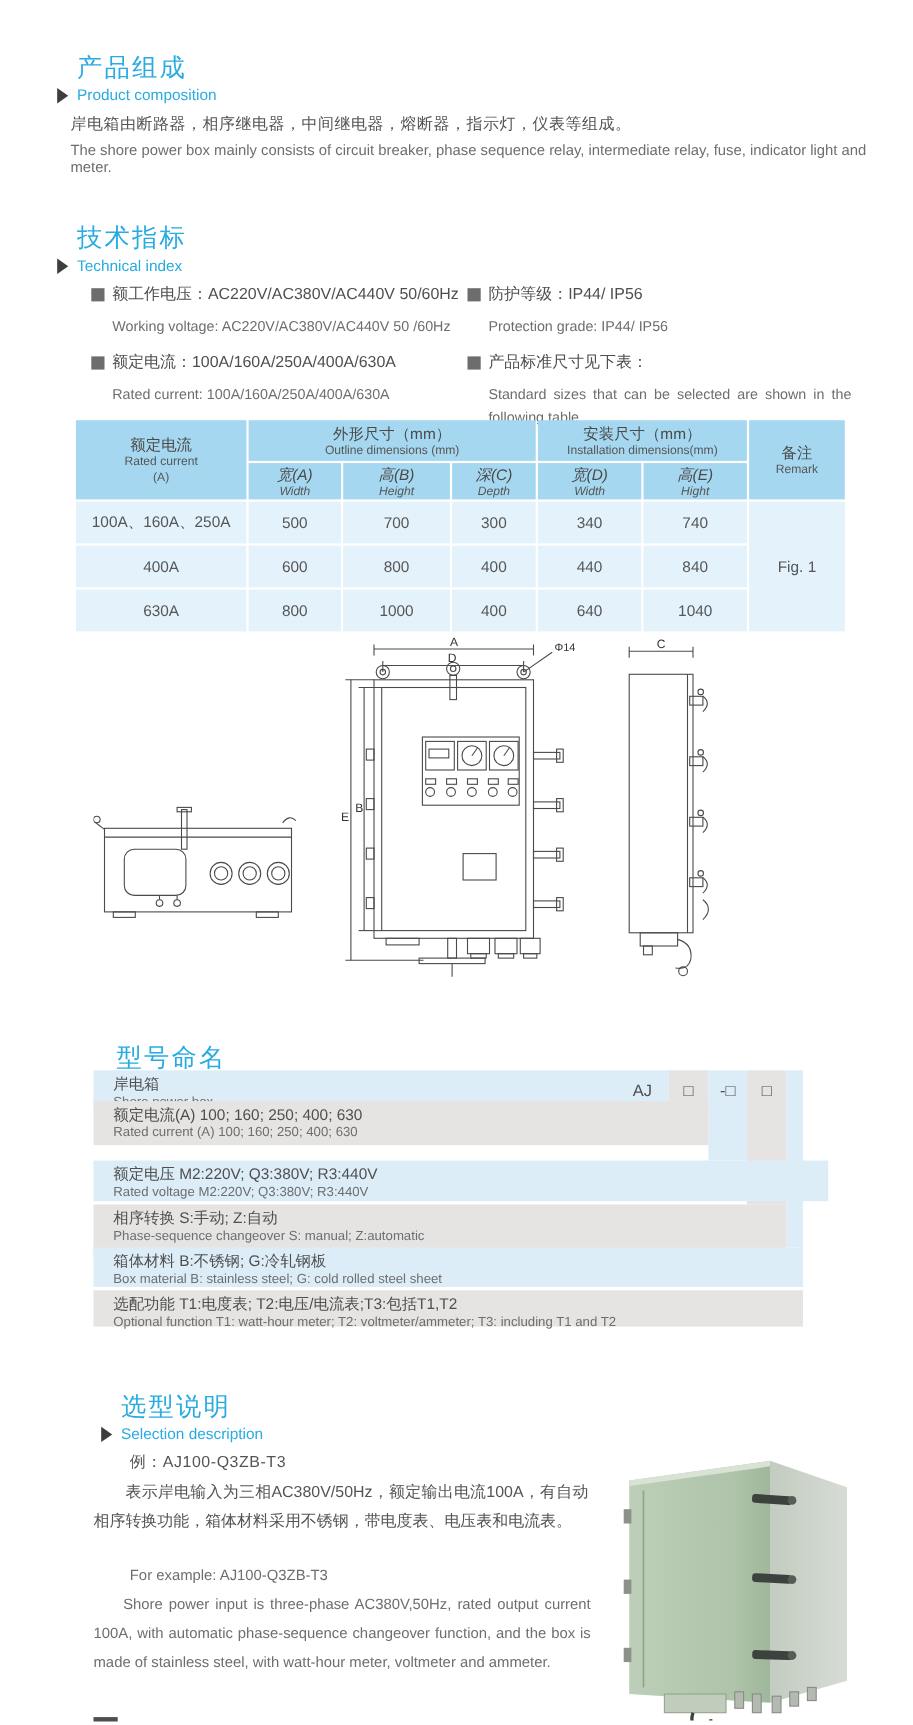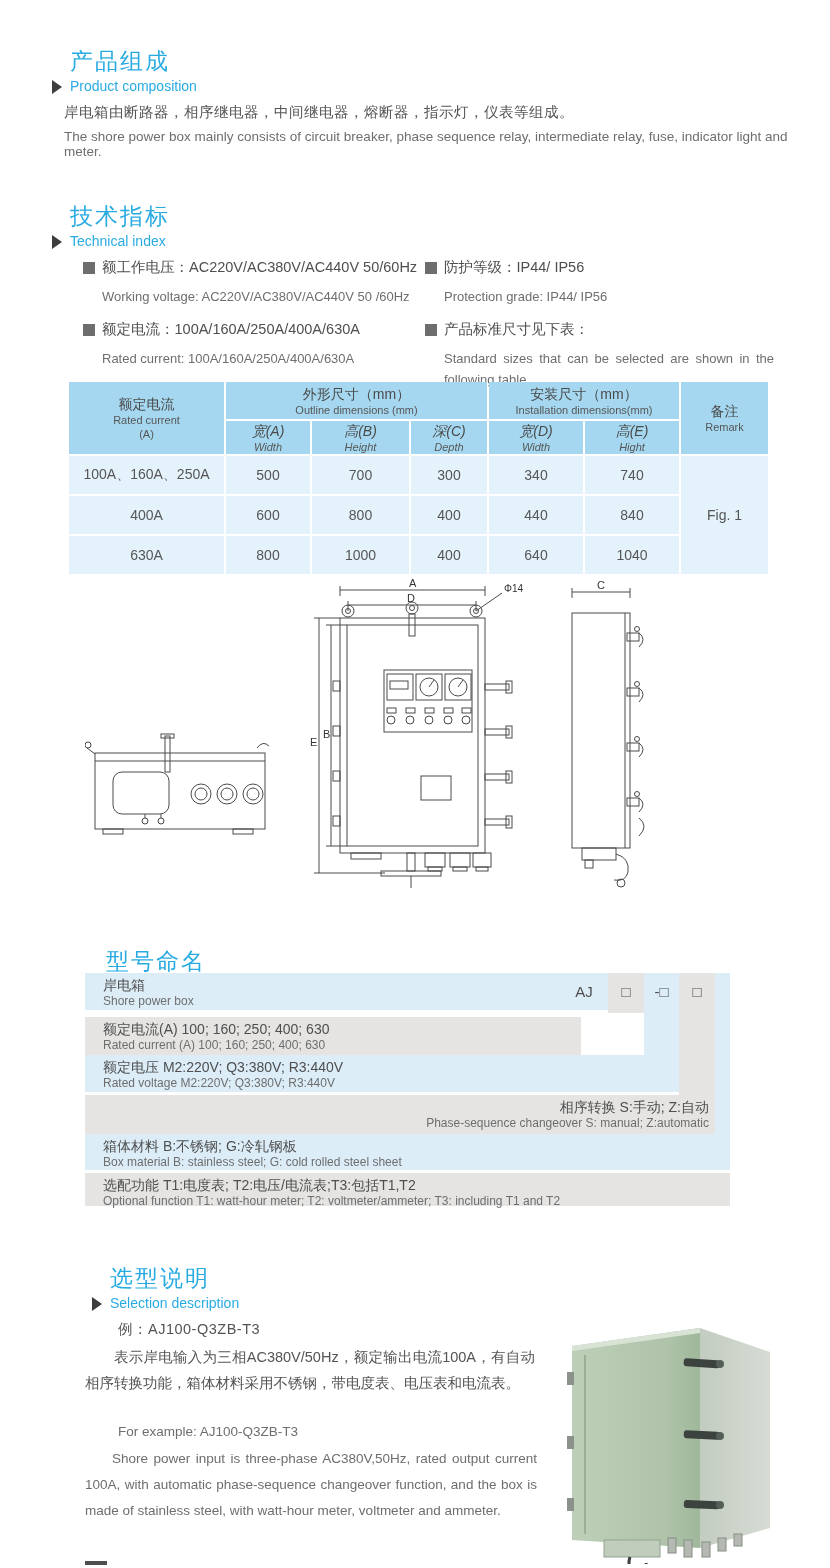--- a/index.html
+++ b/index.html
@@ -336,33 +336,33 @@
       <div class="n-text">
         <div class="n-cn">岸电箱</div>
         <div class="n-en">Shore power box</div>
       </div>
       <div class="slot" style="left:478px;width:42px;font-size:15px;">AJ</div>
     </div>
     <div class="slot" style="left:523px;width:36px;">□</div>
     <div class="slot" style="left:559px;width:35px;">-□</div>
     <div class="slot" style="left:594px;width:36px;">□</div>
 
-    <div class="band b-grey" style="top:44px;width:496px;height:40px;">
+    <div class="band b-grey" style="top:28px;width:559px;height:40px;">
       <div class="n-text">
         <div class="n-cn">额定电流(A)  100; 160; 250; 400; 630</div>
         <div class="n-en">Rated current (A) 100; 160; 250; 400; 630</div>
       </div>
     </div>
-    <div class="band b-blue" style="top:82px;width:594px;height:37px;">
+    <div class="band b-blue" style="top:82px;width:668px;height:37px;">
       <div class="n-text">
         <div class="n-cn">额定电压   M2:220V;  Q3:380V;  R3:440V</div>
         <div class="n-en">Rated voltage  M2:220V;  Q3:380V;  R3:440V</div>
       </div>
     </div>
-    <div class="band b-grey" style="top:122px;width:630px;height:48px;text-align:right;">
+    <div class="band b-grey" style="top:122px;width:630px;height:48px;">
       <div class="n-text">
         <div class="n-cn">相序转换  S:手动; Z:自动</div>
         <div class="n-en">Phase-sequence changeover  S: manual;  Z:automatic</div>
       </div>
     </div>
     <div class="band b-blue" style="top:161px;width:645px;height:36px;">
       <div class="n-text">
         <div class="n-cn">箱体材料    B:不锈钢;  G:冷轧钢板</div>
         <div class="n-en">Box material   B: stainless steel; G: cold rolled steel sheet</div>
       </div>

